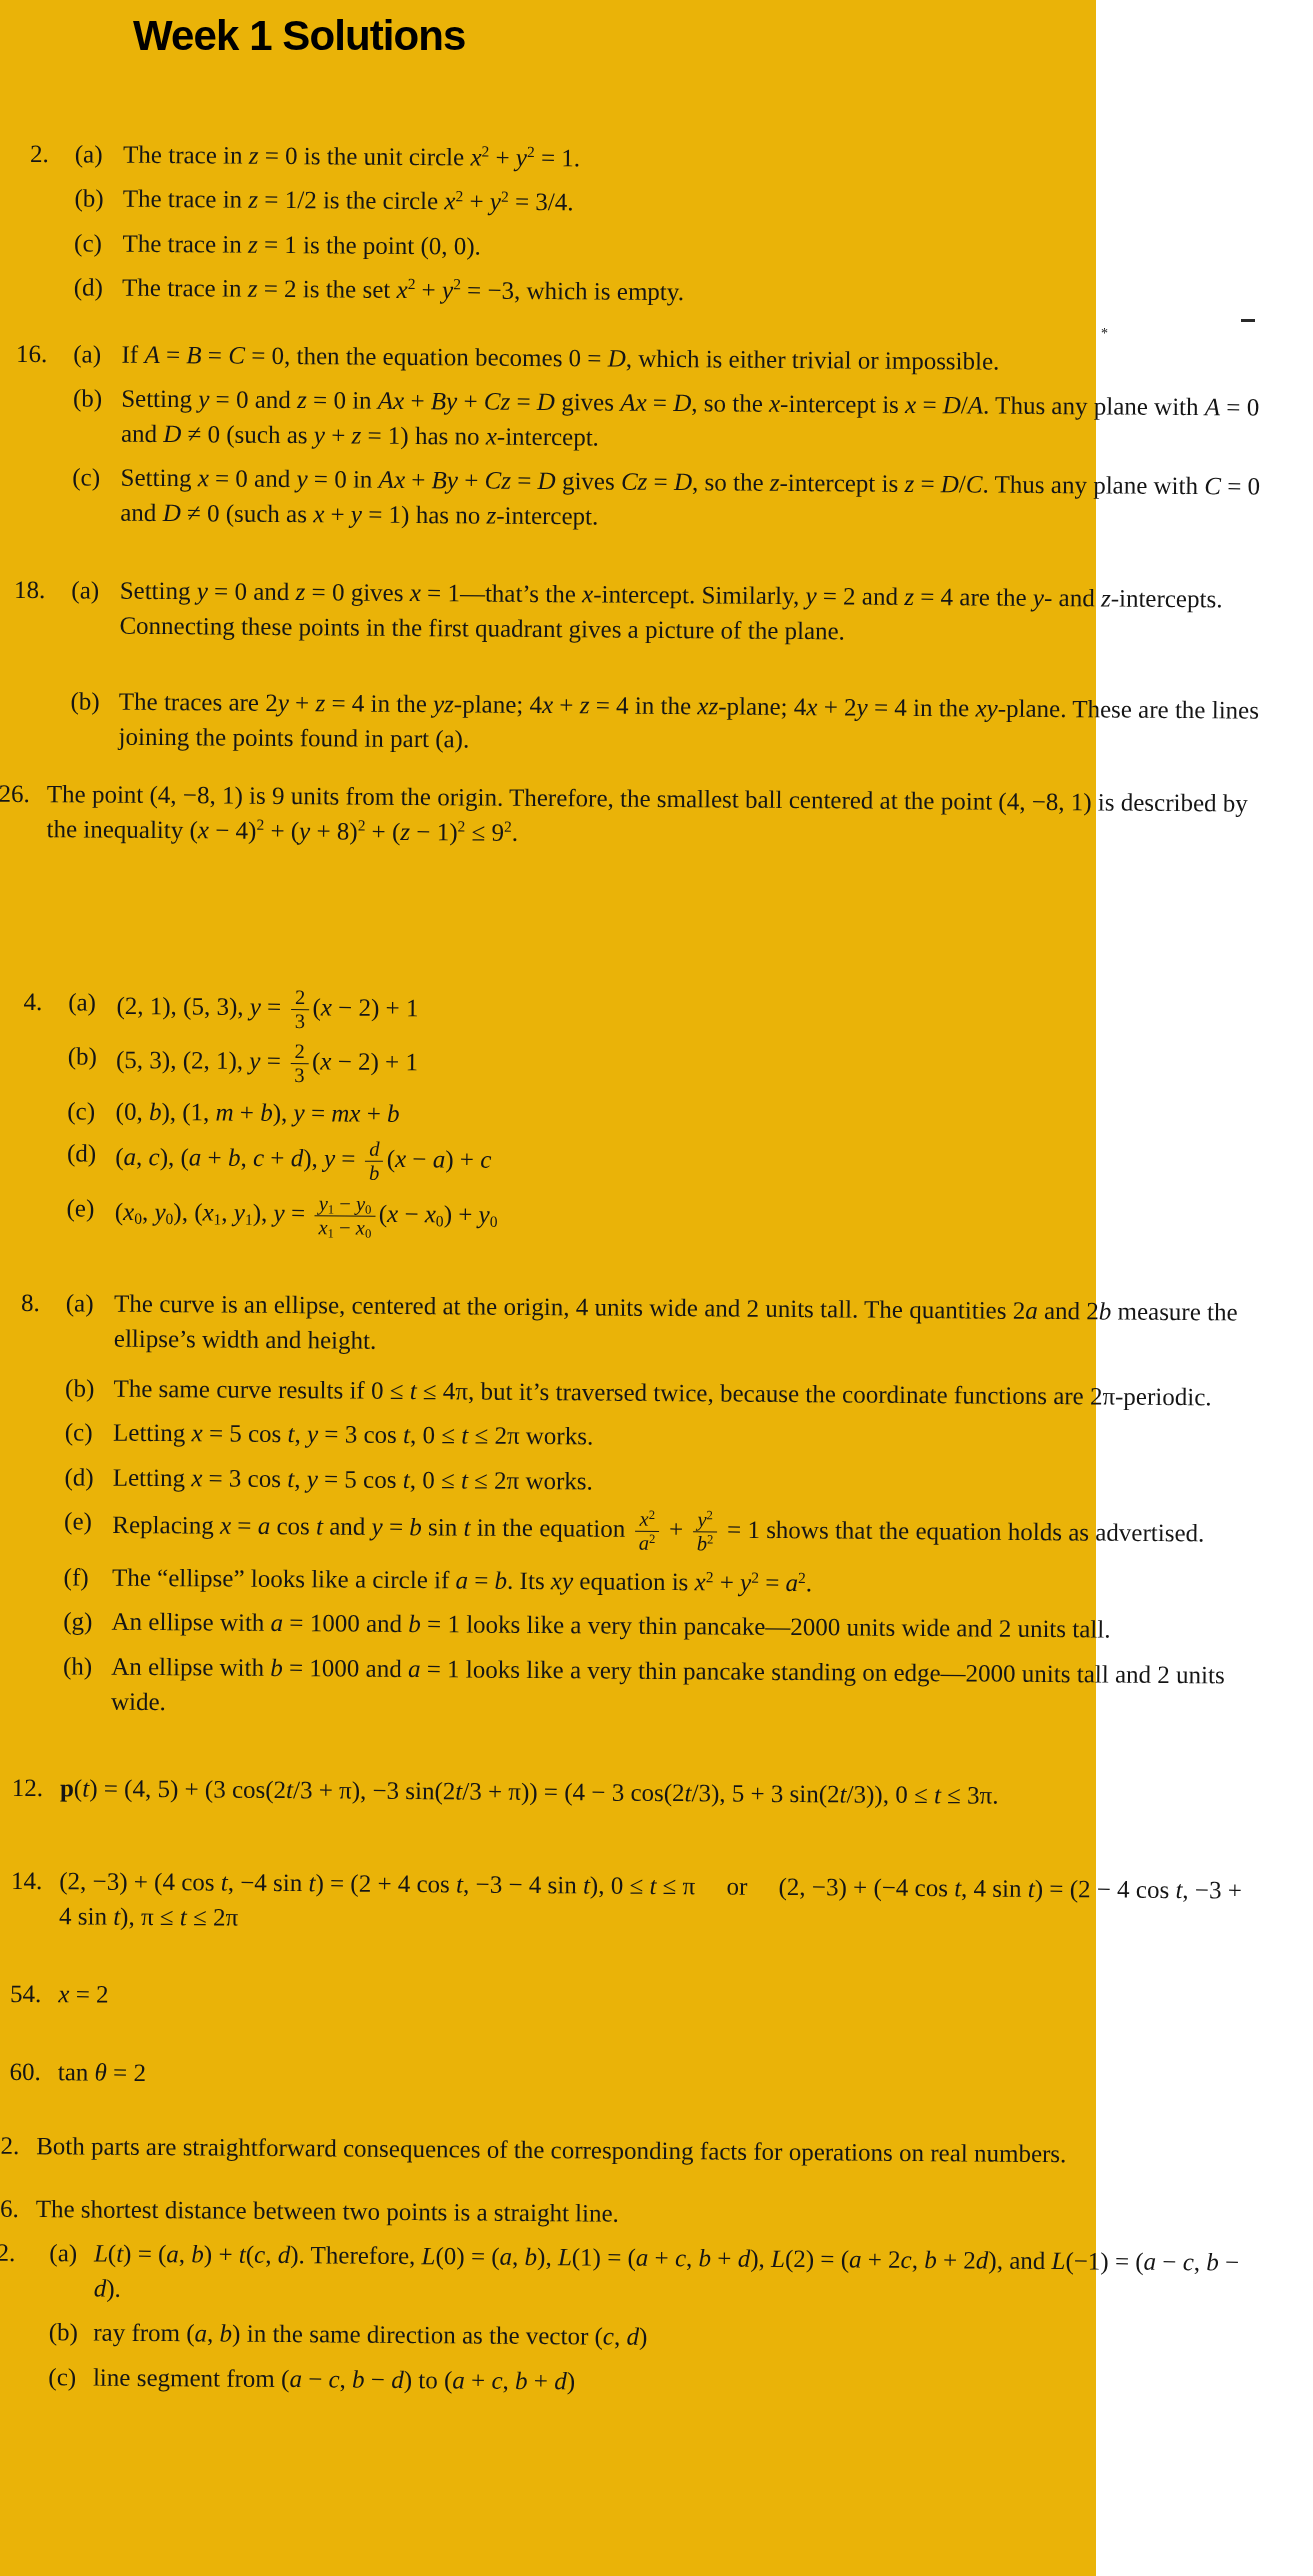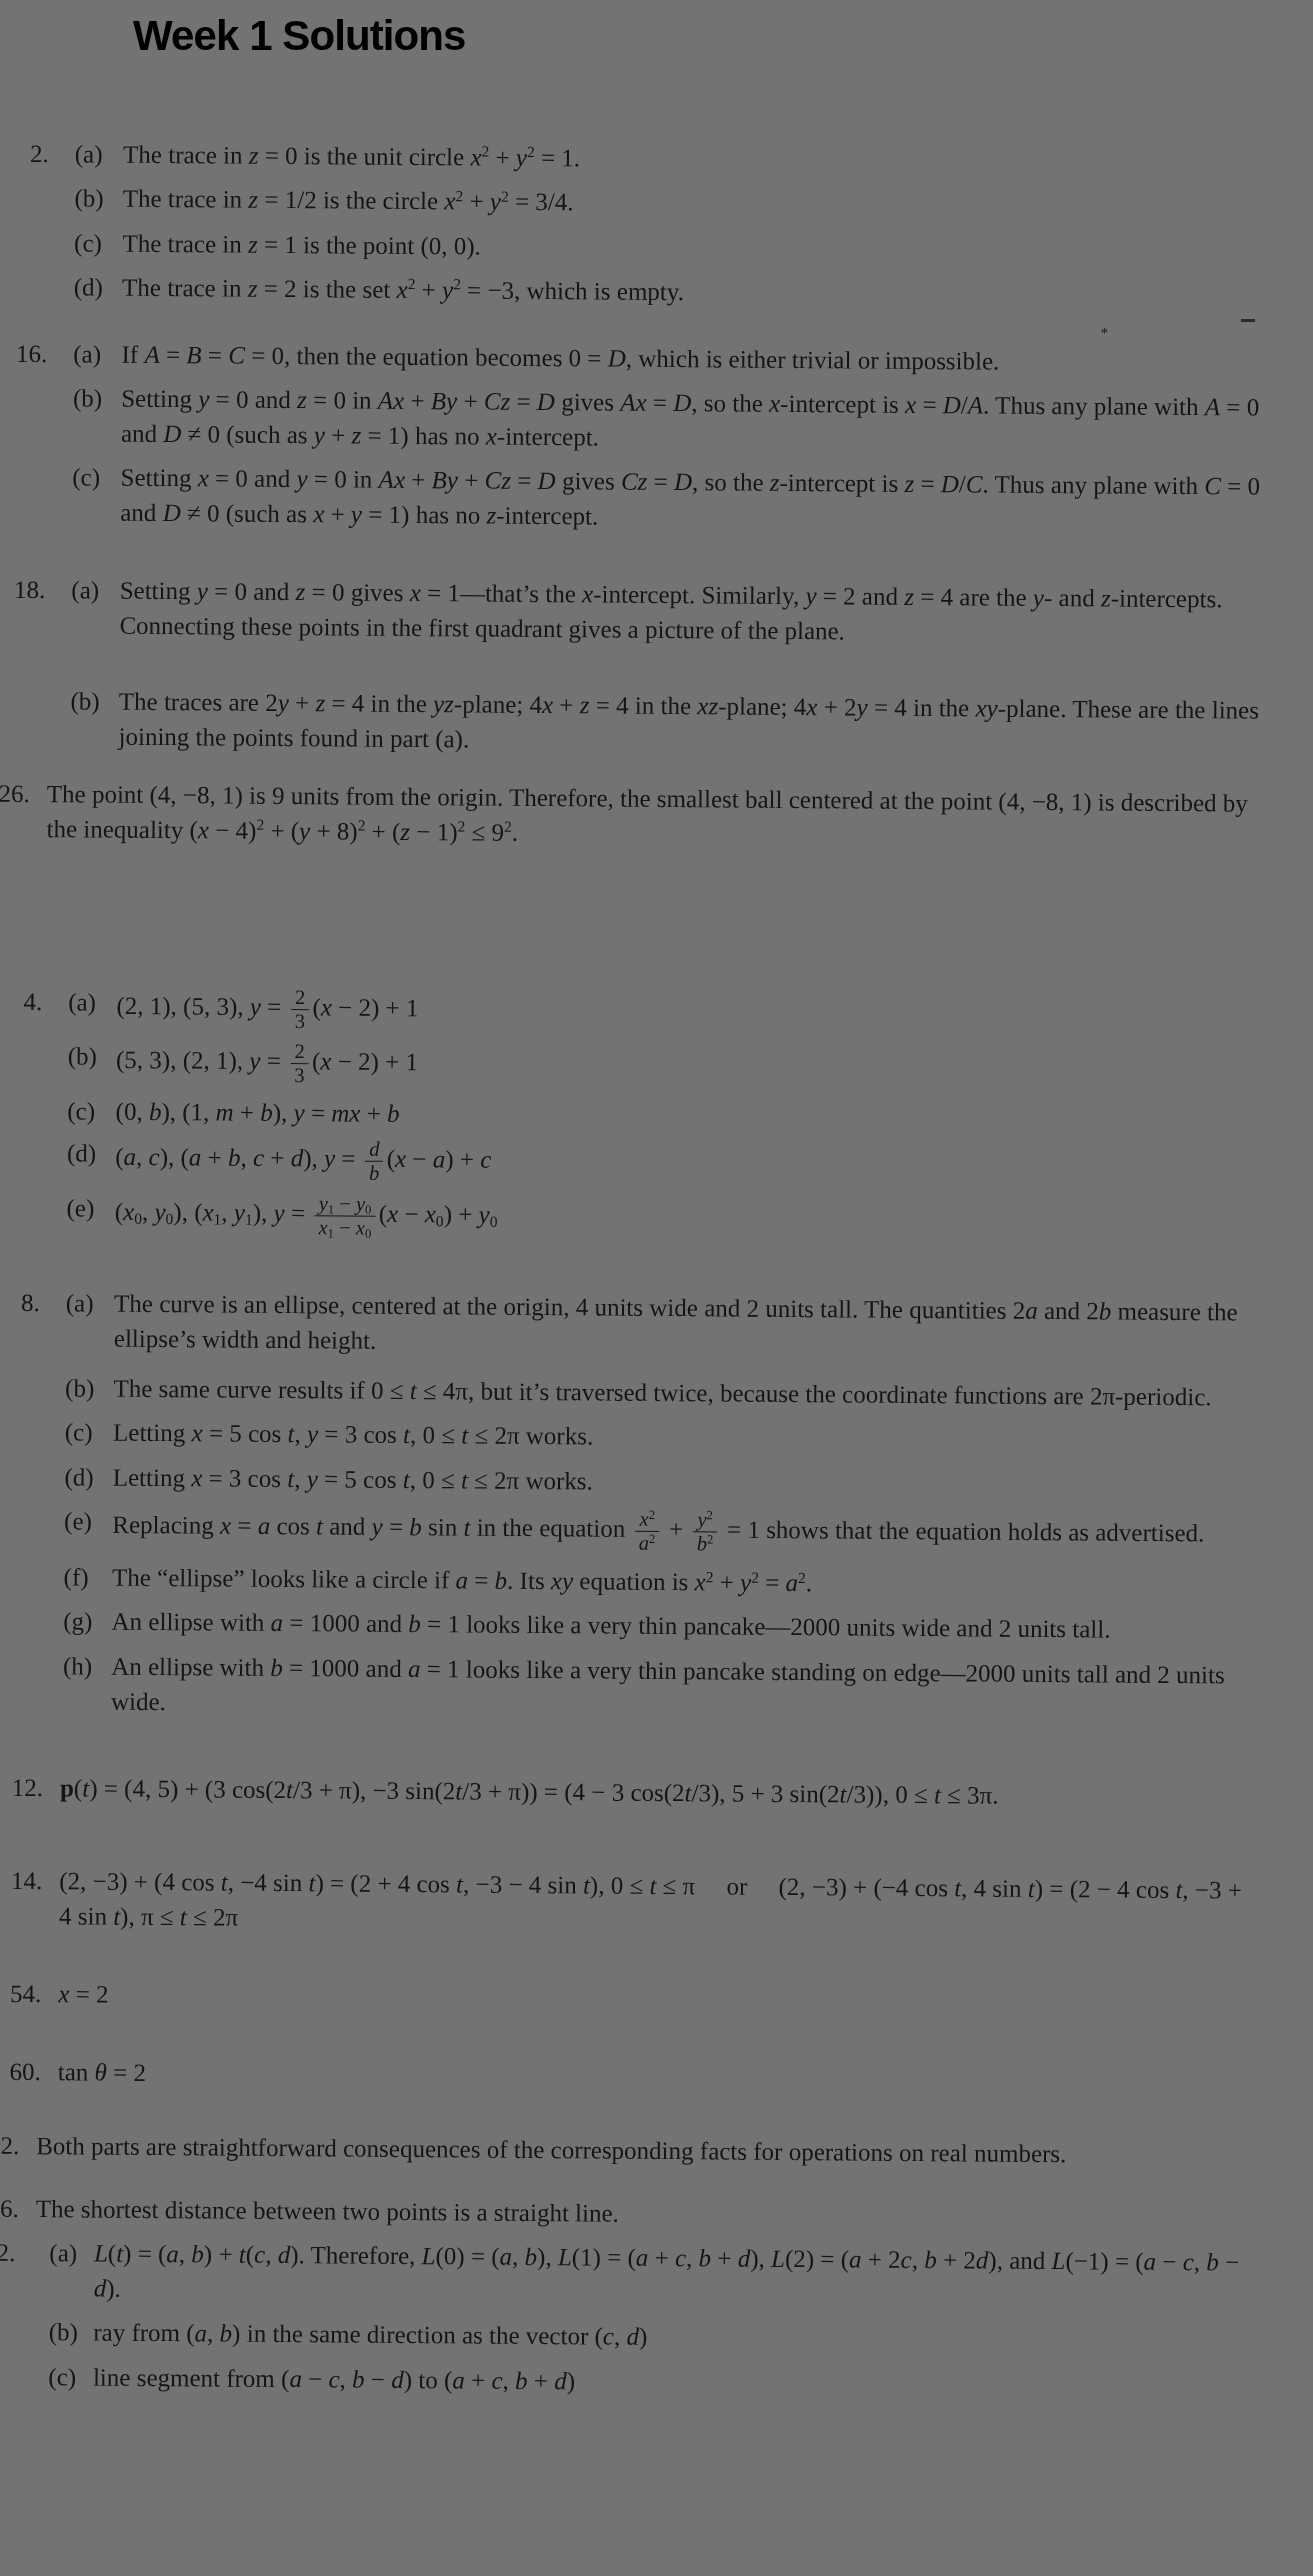--- a/index.html
+++ b/index.html
@@ -2,21 +2,21 @@
 <html style="font-size:15px"><head>
 <meta charset="utf-8">
 <style>
   html,body{margin:0;padding:0;}
   body{
     width:1313px;height:2576px;overflow:hidden;
     background:#ffffff;color:#151515;
     font-family:"Liberation Serif", serif;
     font-size:25px;line-height:35px;
   }
-  .page{position:relative;width:1313px;height:2576px;background:#737373;}
+  .page{position:relative;width:1096px;height:2576px;background:#eab308;}
   .title{
     margin:0;padding-top:13px;margin-left:133px;
     font-family:"Liberation Sans", sans-serif;
     font-weight:700;font-size:42px;line-height:45px;letter-spacing:-0.9px;color:#000;
   }
   .content{width:1274px;transform:rotate(0.45deg);transform-origin:28px 0;}
   .prob{display:flex;align-items:flex-start;}
   .num{flex:0 0 auto;text-align:right;white-space:nowrap;}
   .pbody{flex:1 1 auto;min-width:0;}
   .part{display:flex;align-items:flex-start;margin-bottom:9.3px;}

